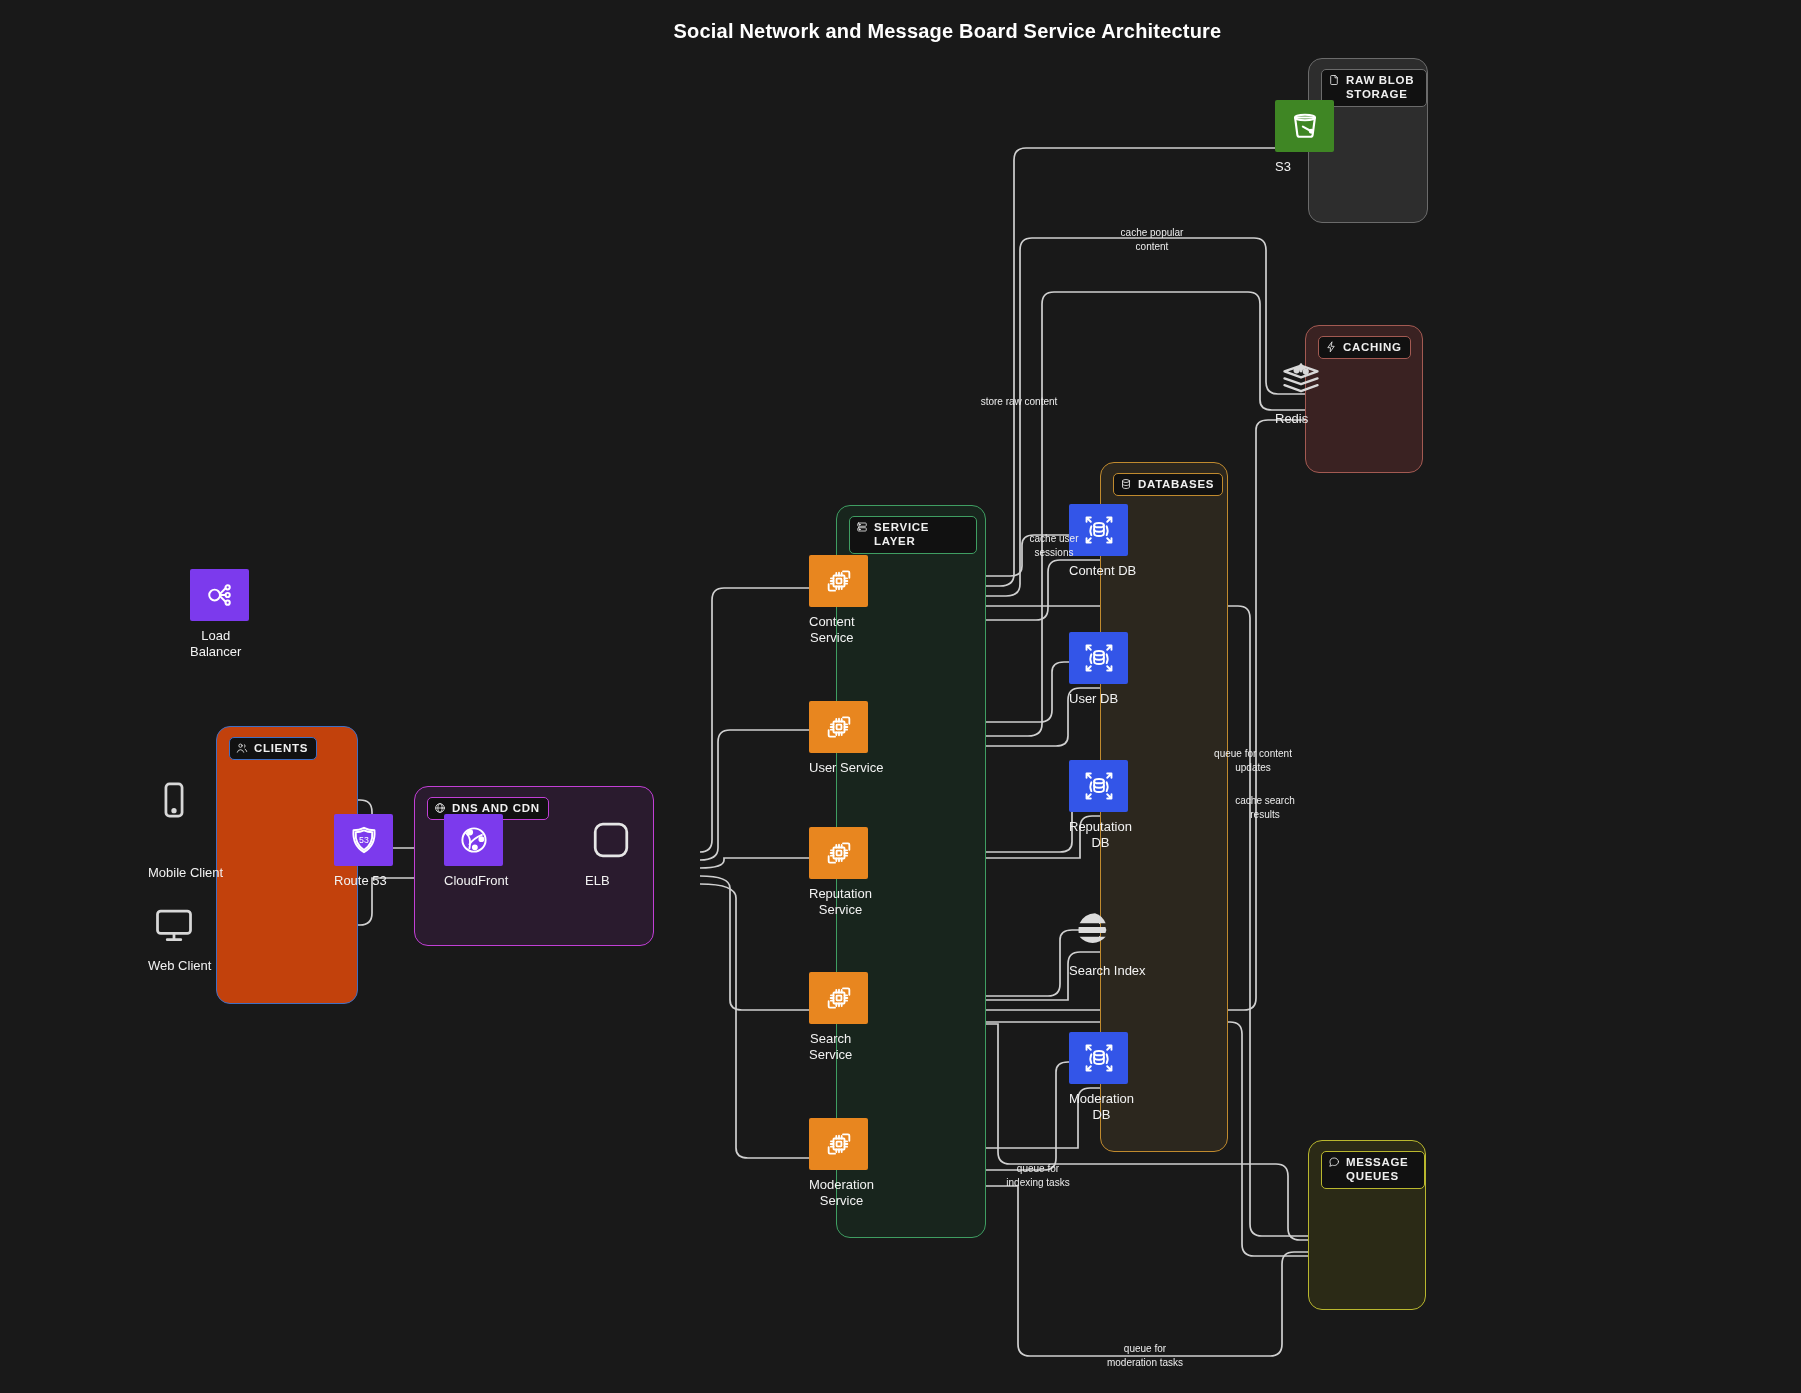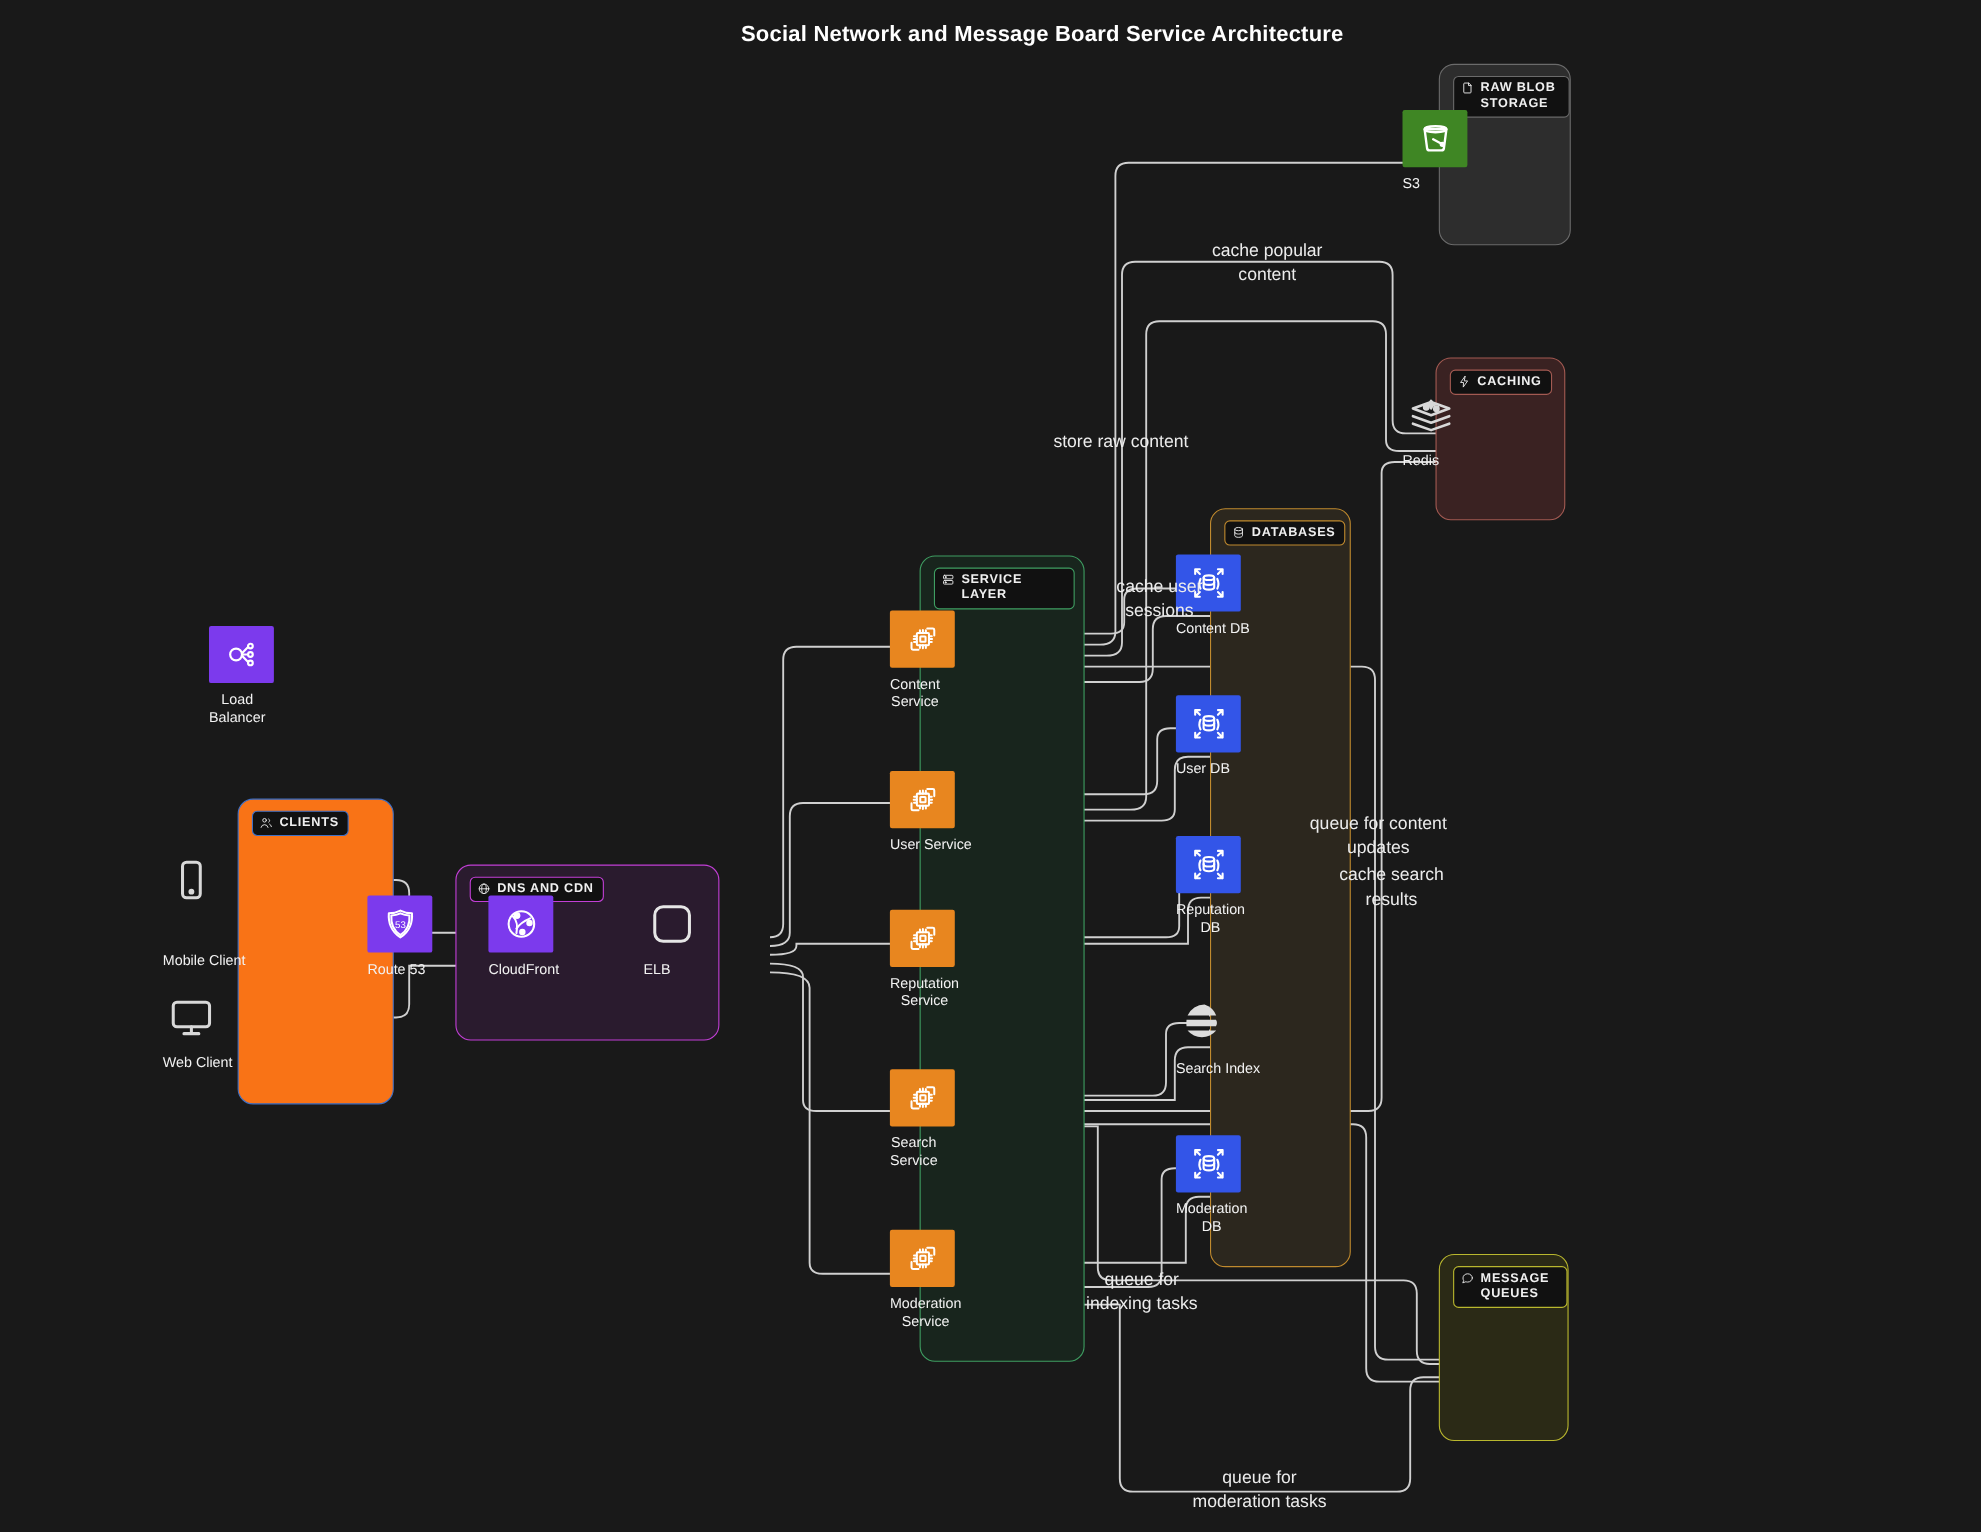--- a/index.html
+++ b/index.html
@@ -10,21 +10,21 @@
   .title{position:absolute;top:20px;left:0;width:1801px;text-align:center;
          font-size:20px;font-weight:700;color:#ffffff;letter-spacing:.2px;margin-left:47px;}
   .cluster{position:absolute;border-radius:14px;box-sizing:border-box;}
   .cluster-label{position:absolute;top:10px;left:12px;display:flex;align-items:flex-start;gap:6px;
      background:#111;border:1px solid #555;border-radius:5px;padding:3px 8px 4px 6px;
      font-size:11.5px;letter-spacing:.7px;font-weight:600;line-height:1.25;max-width:112px;}
   .cluster-label .ctxt{white-space:normal;}
   .node{position:absolute;display:flex;flex-direction:column;align-items:flex-start;width:140px;}
   .nicon{width:59px;height:52px;border-radius:2px;display:flex;align-items:center;justify-content:center;}
   .nlabel{margin-top:7px;font-size:13px;text-align:center;line-height:1.25;color:#f2f2f2;white-space:pre-line;}
-  .elabel{position:absolute;font-size:16px;color:#ececec;text-align:center;line-height:1.35;
+  .elabel{position:absolute;font-size:10px;color:#ececec;text-align:center;line-height:1.35;
           white-space:pre-line;transform:translate(-50%,-50%);}
   .plain-icon{width:52px;height:52px;display:flex;align-items:center;justify-content:center;}
 </style>
 </head>
 <body>
 
 <div id="canvas">
   <div class="title">Social Network and Message Board Service Architecture</div>
   <svg class="edges" viewBox="0 0 1801 1393">
     <defs>
@@ -133,21 +133,21 @@
     <div class="cluster" style="left: 1308px; top: 1140px; width: 118px; height: 170px; background: rgb(43, 42, 22); border: 1.5px solid rgb(185, 183, 46);">
       <div class="cluster-label" style="border-color: rgb(185, 183, 46);">
         <span style="display: inline-flex; flex: 0 0 auto; padding-top: 1px;">
           <svg width="12" height="12" viewBox="0 0 24 24" fill="none" stroke="#e8e8e8" stroke-width="1.7" stroke-linecap="round" stroke-linejoin="round">
             <path d="M21,11.5a8.5,7.5 0 0 1-8.5,7.5 9.6,9.6 0 0 1-3.3-.55L3.6,20.5l1.6-4.3A7.3,7.3 0 0 1 4,11.5 8.5,7.5 0 0 1 12.5,4 8.5,7.5 0 0 1 21,11.5z"></path>
           </svg>
         </span>
         <span class="ctxt">MESSAGE QUEUES</span>
       </div>
     </div>
-    <div class="cluster" style="left: 216px; top: 726px; width: 142px; height: 278px; background: #f97316; border: 1.5px solid rgb(63, 111, 196);">
+    <div class="cluster" style="left: 216px; top: 726px; width: 142px; height: 278px; background: #c2410c; border: 1.5px solid rgb(63, 111, 196);">
       <div class="cluster-label" style="border-color: rgb(63, 111, 196);">
         <span style="display: inline-flex; flex: 0 0 auto; padding-top: 1px;">
           <svg width="12" height="12" viewBox="0 0 24 24" fill="none" stroke="#e8e8e8" stroke-width="1.7" stroke-linecap="round" stroke-linejoin="round">
             <circle cx="9" cy="7.4" r="3.3"></circle>
             <path d="M2.6,20.4a6.6,6.6 0 0 1 12.8,0"></path>
             <path d="M16.6,5.2a3.2,3.2 0 0 1 0,5.6"></path>
             <path d="M18.2,14.4a6.2,6.2 0 0 1 3.3,4.6"></path>
           </svg>
         </span>
         <span class="ctxt">CLIENTS</span>

